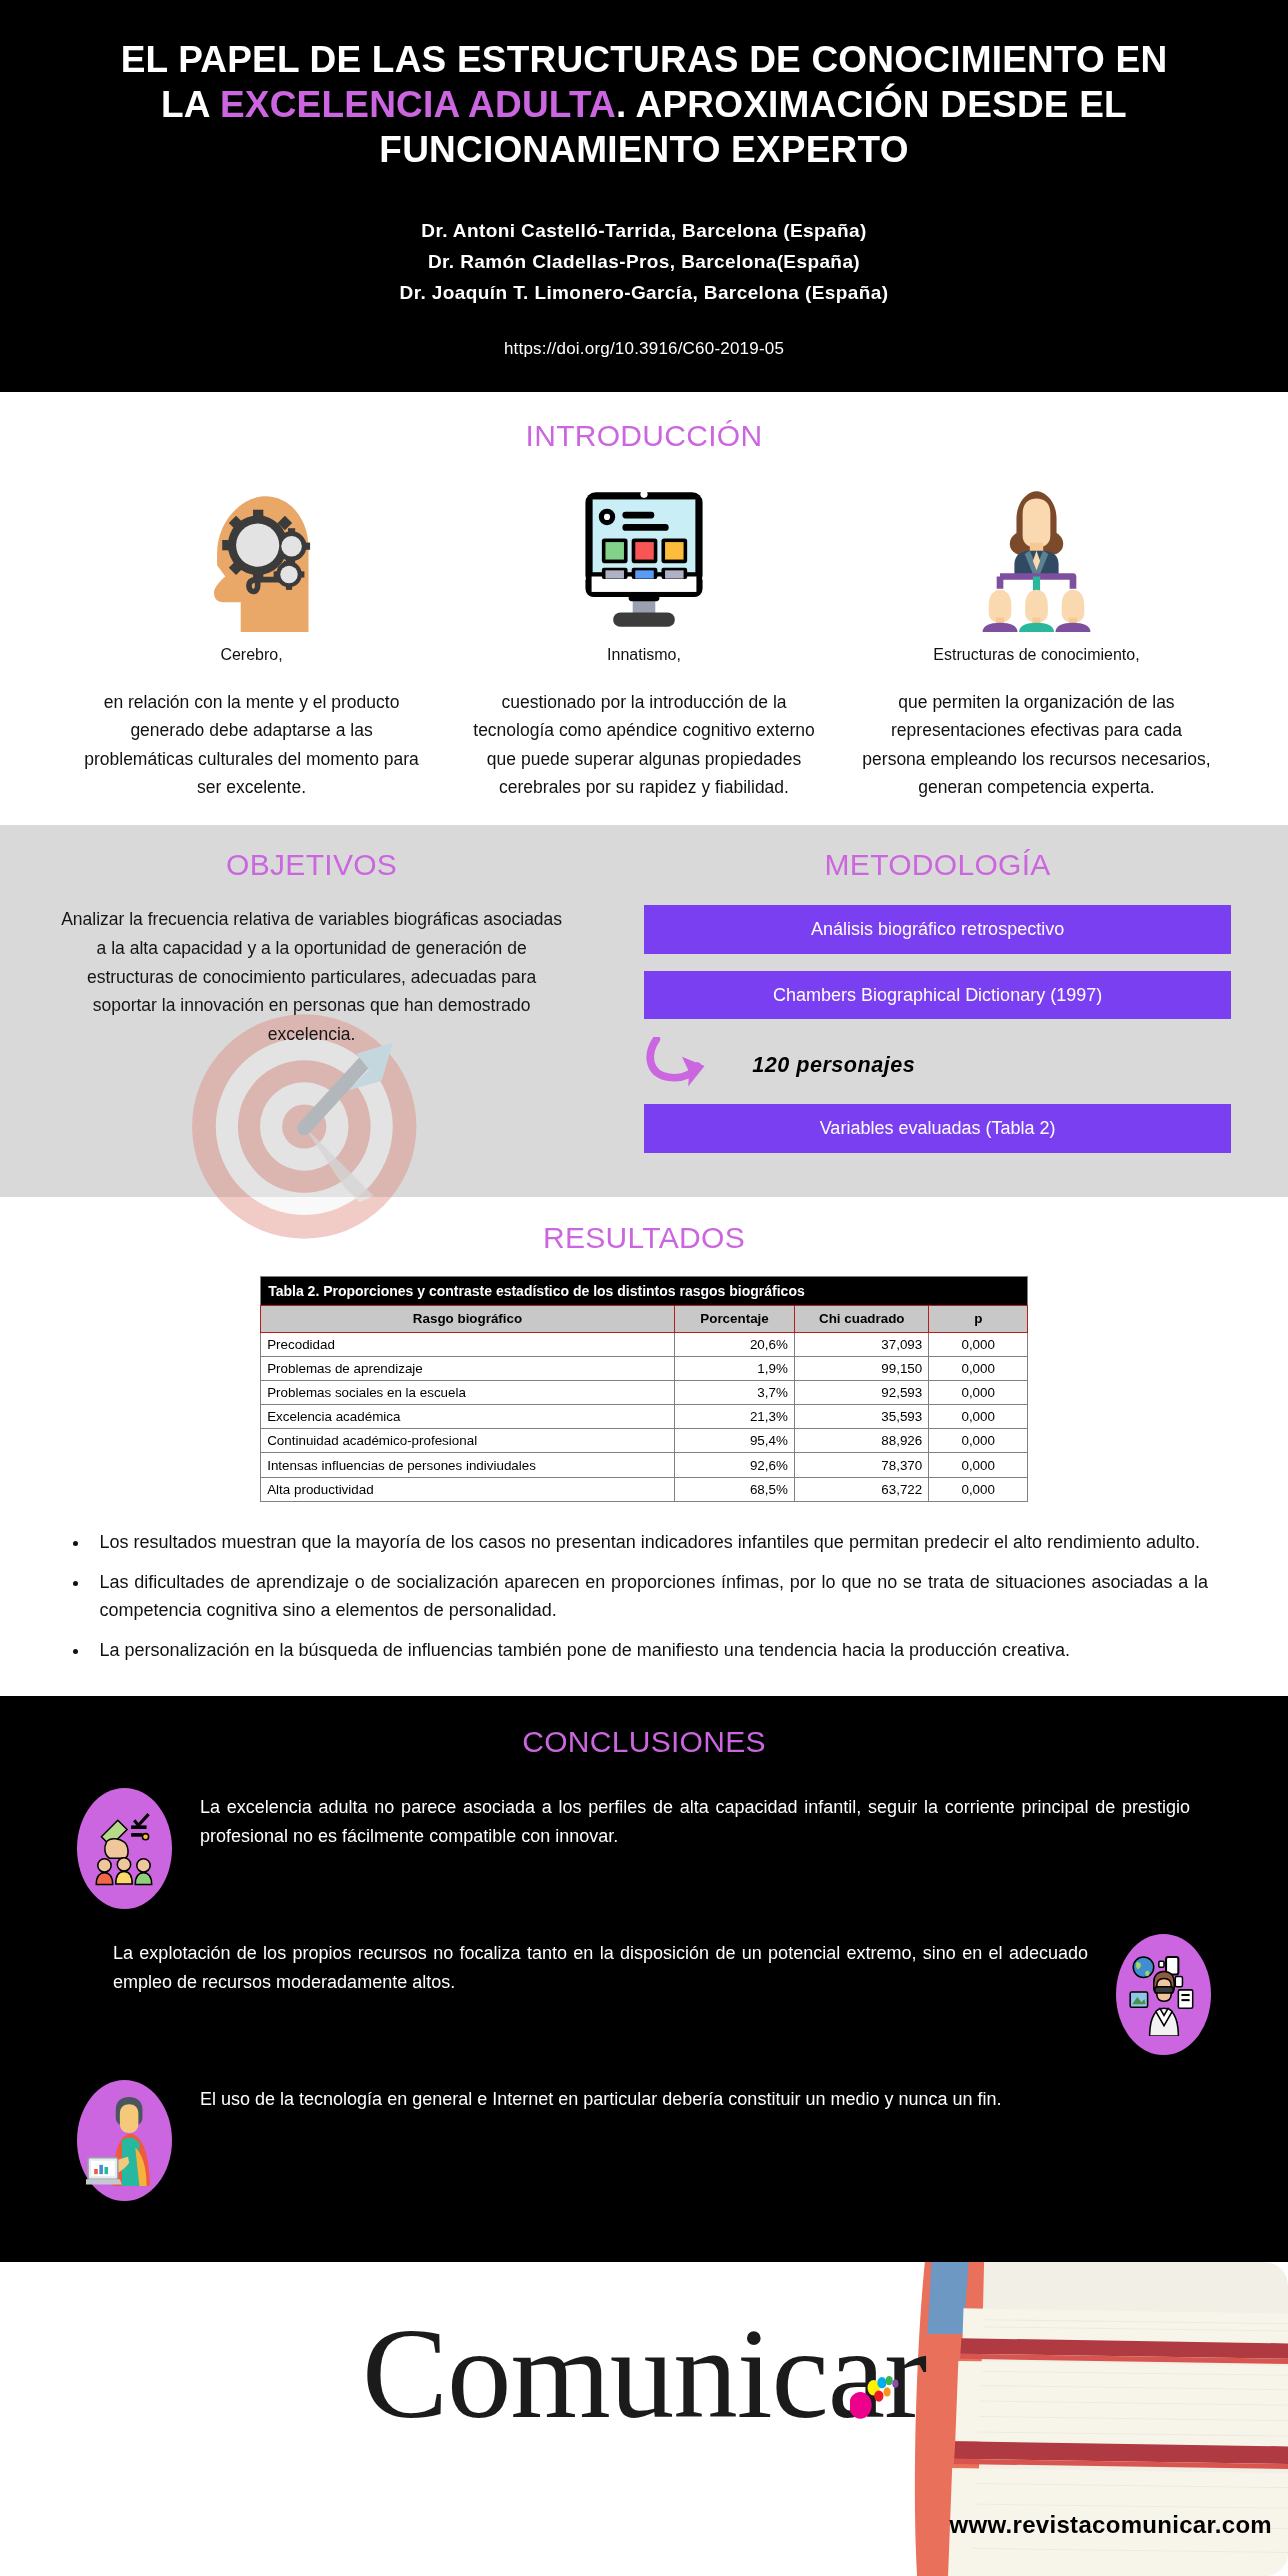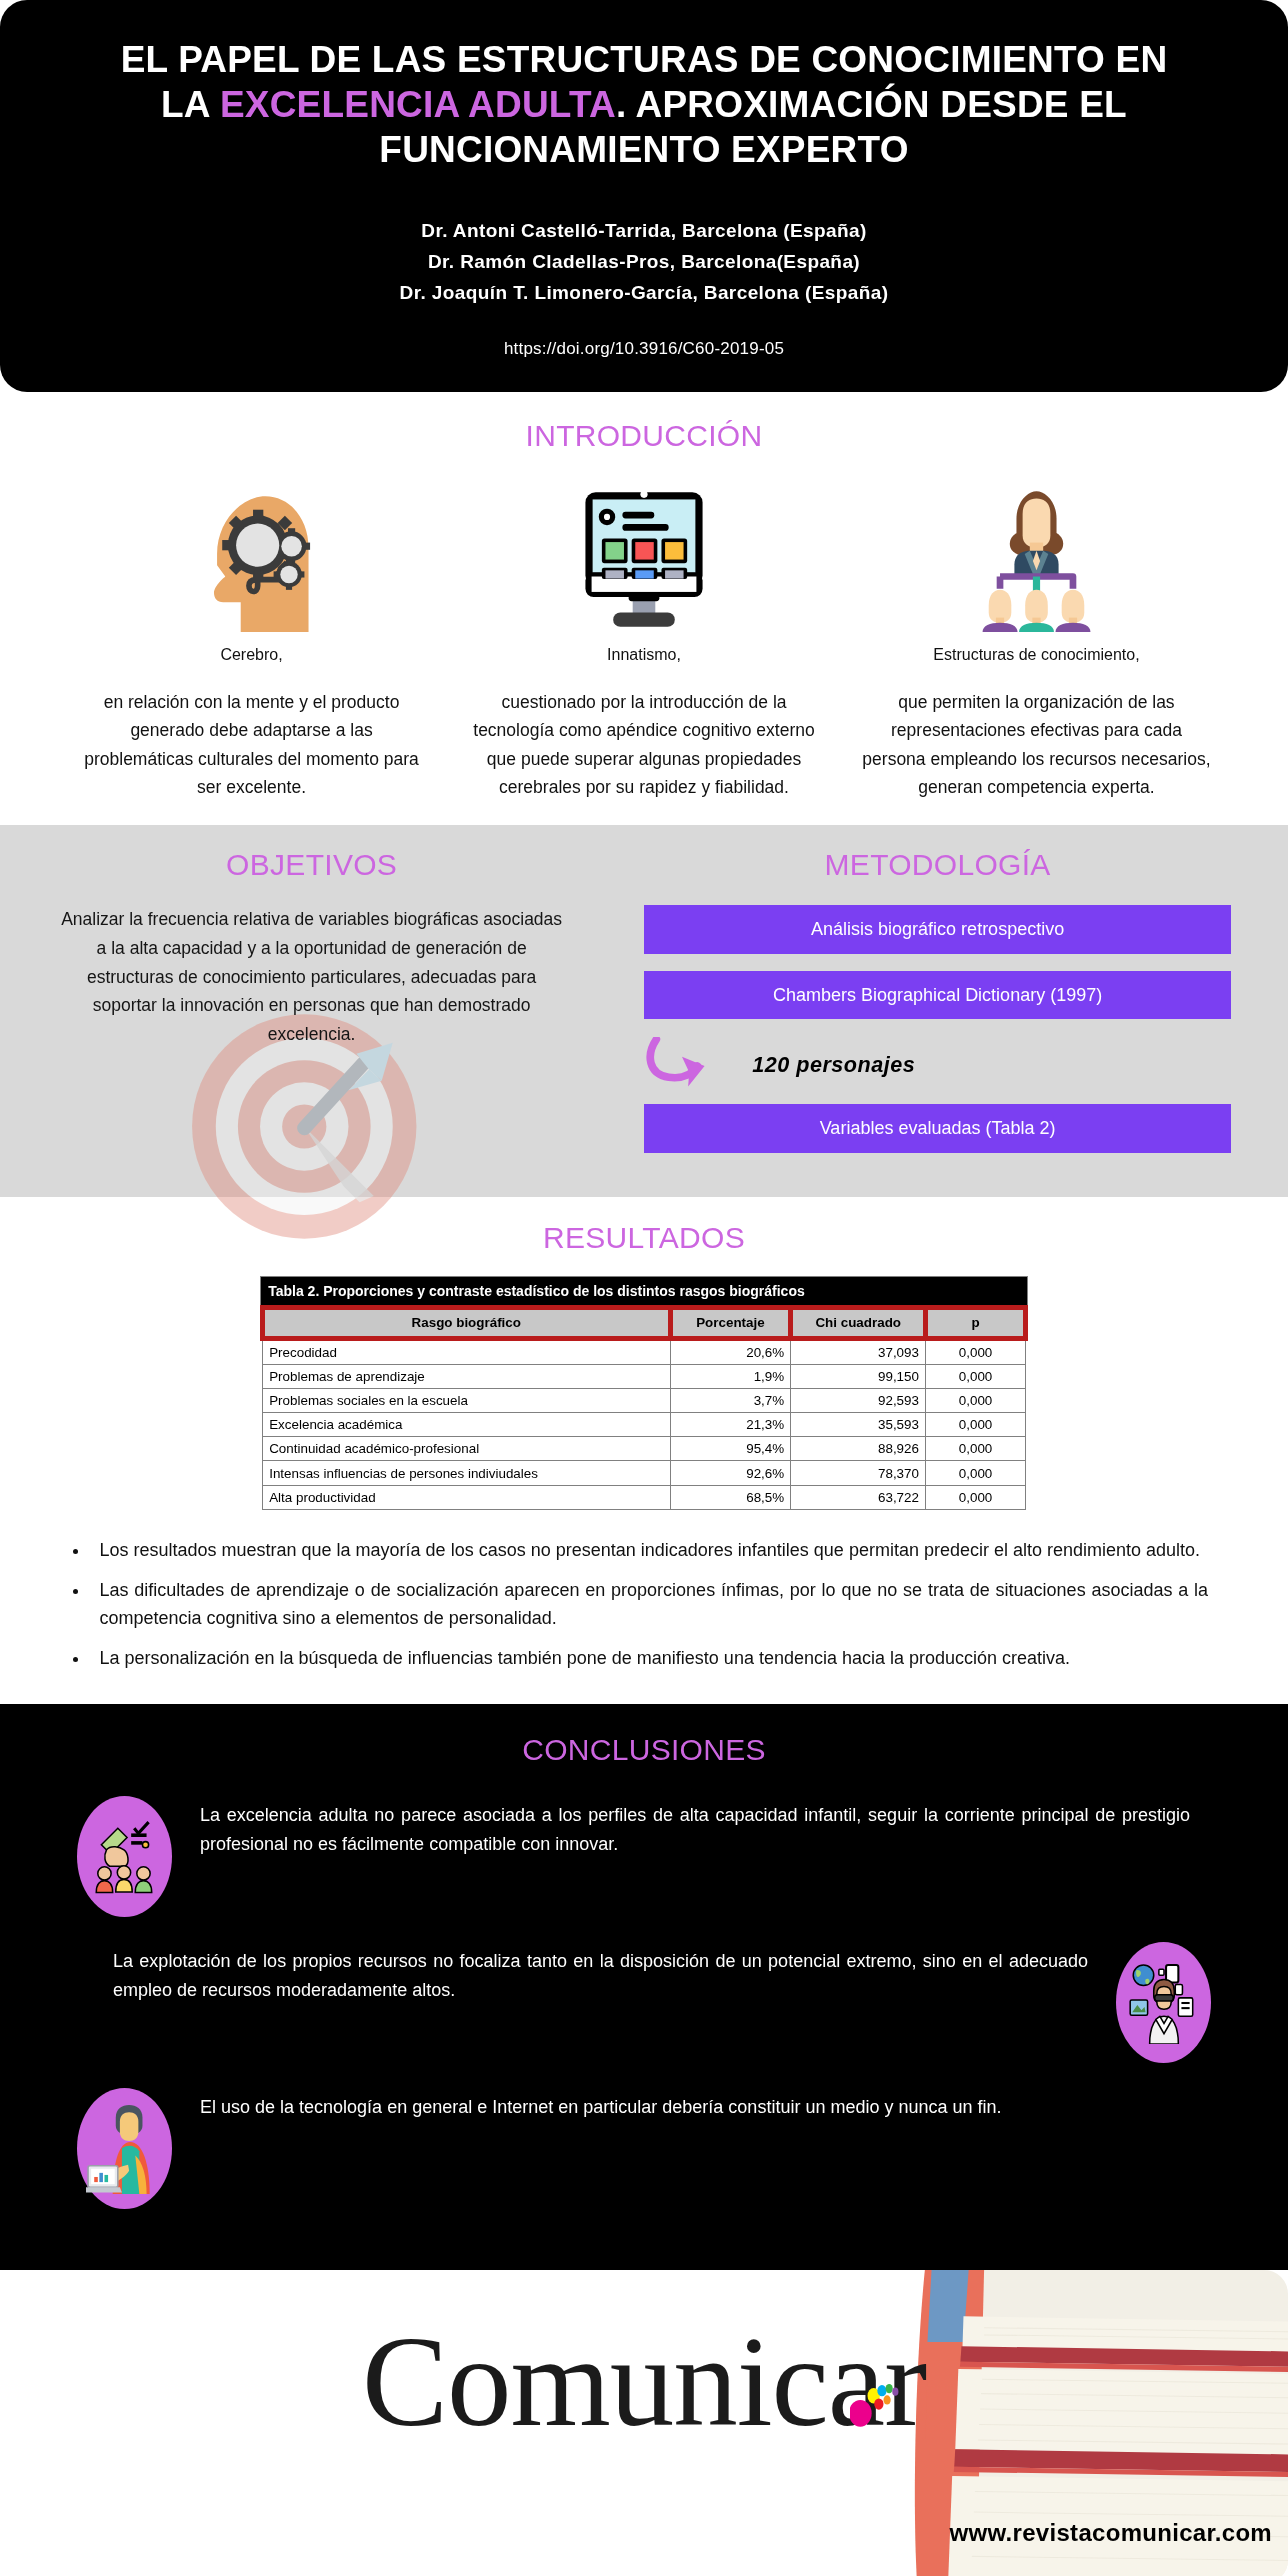--- a/index.html
+++ b/index.html
@@ -15,21 +15,20 @@
     position:relative;
     overflow:hidden;
     background:#ffffff;
   }
 
   
   .header{
     background:#000000;
     padding:37px 93px 33px 93px;
     text-align:center;
-    border-radius:27px;
   }
   .title{
     color:#ffffff;
     font-size:37px;
     font-weight:bold;
     line-height:1.22;
     letter-spacing:0.2px;
     margin:0 0 44px 0;
     text-transform:uppercase;
   }
@@ -163,21 +162,21 @@
     padding:6.2px 7.2px;
     border:1px solid #808080;
     border-bottom:none;
   }
   table.res th{
     background:#c8c8c8;
     color:#000000;
     font-size:13.4px;
     font-weight:bold;
     padding:5.2px 6.2px;
-    border:5px solid #b91c1c;
+    border:1px solid #b91c1c;
     text-align:center;
   }
   table.res td{
     background:#ffffff;
     color:#000000;
     font-size:13.4px;
     padding:4.1px 6.2px;
     border:1px solid #808080;
   }
   table.res td.lbl{ text-align:left; }

